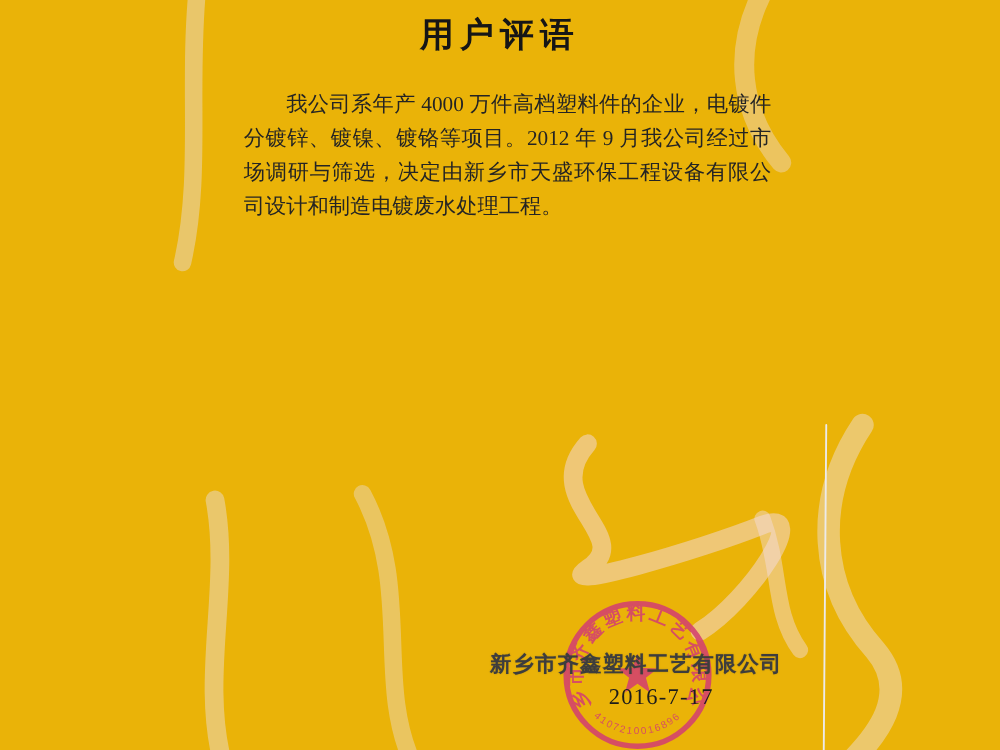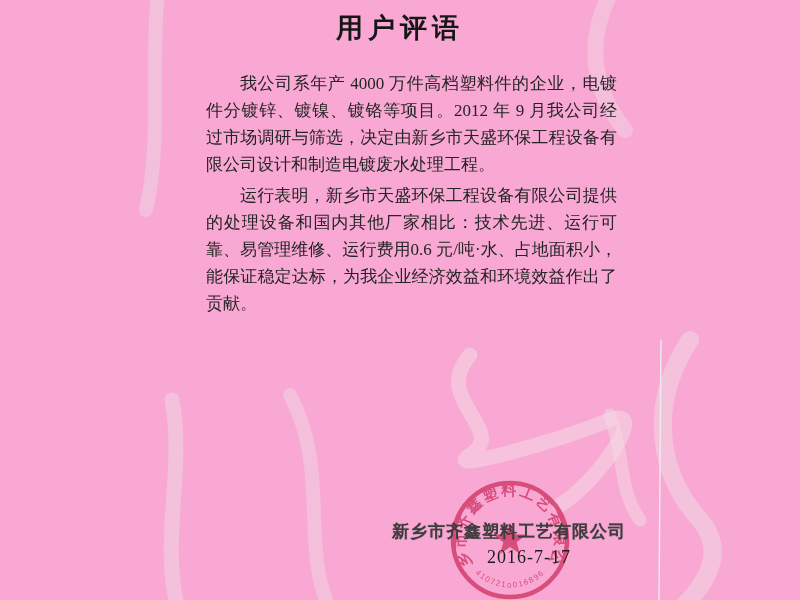--- a/index.html
+++ b/index.html
@@ -3,41 +3,41 @@
 <meta charset="utf-8">
 <style>
   html,body{margin:0;padding:0;}
   body{
     width:800px;height:600px;overflow:hidden;
     background:#fbfafa;
     font-family:"Liberation Serif","DejaVu Serif",serif;
   }
   .page{
     position:relative;width:800px;height:600px;
-    background:#f9a8d4;
+    background:#eab308;
   }
   
   .artifacts{
     position:absolute;left:0;top:0;width:800px;height:600px;
     pointer-events:none;
   }
   .doc-title{
     position:absolute;left:0;top:10px;width:800px;
     margin:0;text-align:center;
     font-family:"Liberation Sans","DejaVu Sans",sans-serif;
     font-size:27px;font-weight:bold;color:#161616;
     letter-spacing:5px;
   }
   .body-text{
     position:absolute;left:195px;top:70px;width:422px;
     font-size:17px;line-height:27px;color:#242424;
     text-align:justify;
   }
   .body-text p{
-    margin:0 0 4px 11px;
+    margin:0 0 4px 0;
     text-indent:2em;
   }
   .sig-company{
     position:absolute;left:392px;top:520px;width:230px;
     font-family:"Liberation Sans","DejaVu Sans",sans-serif;
     font-size:17px;font-weight:bold;color:#3d3d3d;
     letter-spacing:1px;white-space:nowrap;
     text-shadow:0 0 1px rgba(60,60,60,.55);
     z-index:3;
   }
@@ -67,21 +67,20 @@
       <path d="M470,355 C430,400 510,430 470,455 C440,475 560,440 610,420 C650,405 600,480 560,505" stroke="rgba(243,220,228,0.50)" stroke-width="15"></path>
       <path d="M610,415 C625,455 618,490 640,520" stroke="rgba(243,222,229,0.45)" stroke-width="13"></path>
       <line x1="661" y1="340" x2="659" y2="600" stroke="#eceaea" stroke-width="1.5"></line>
     </g>
   </svg>
 
   <h1 class="doc-title">用户评语</h1>
 
   <div class="body-text">
     <p>我公司系年产 4000 万件高档塑料件的企业，电镀件分镀锌、镀镍、镀铬等项目。2012 年 9 月我公司经过市场调研与筛选，决定由新乡市天盛环保工程设备有限公司设计和制造电镀废水处理工程。</p>
-    <p>运行表明，新乡市天盛环保工程设备有限公司提供的处理设备和国内其他厂家相比：技术先进、运行可靠、易管理维修、运行费用0.6 元/吨·水、占地面积小，能保证稳定达标，为我企业经济效益和环境效益作出了贡献。</p>
   </div>
 
   <svg class="stamp" width="170" height="140" viewBox="0 0 170 140" xmlns="http://www.w3.org/2000/svg">
     <defs>
       <path id="ringTop" d="M 45.9 94.5 A 45 45 0 1 1 124.1 94.5"></path>
       <path id="ringBottom" d="M 47 102 A 50 50 0 0 0 123 102"></path>
     </defs>
     <circle cx="85" cy="72" r="57" fill="none" stroke="#d4416f" stroke-width="4.5"></circle>
     <text font-family="Liberation Sans, DejaVu Sans, sans-serif" font-size="15" font-weight="bold" fill="#d4416f" letter-spacing="2.5">
       <textPath href="#ringTop" startOffset="50%" text-anchor="middle">新乡市齐鑫塑料工艺有限公司</textPath>

